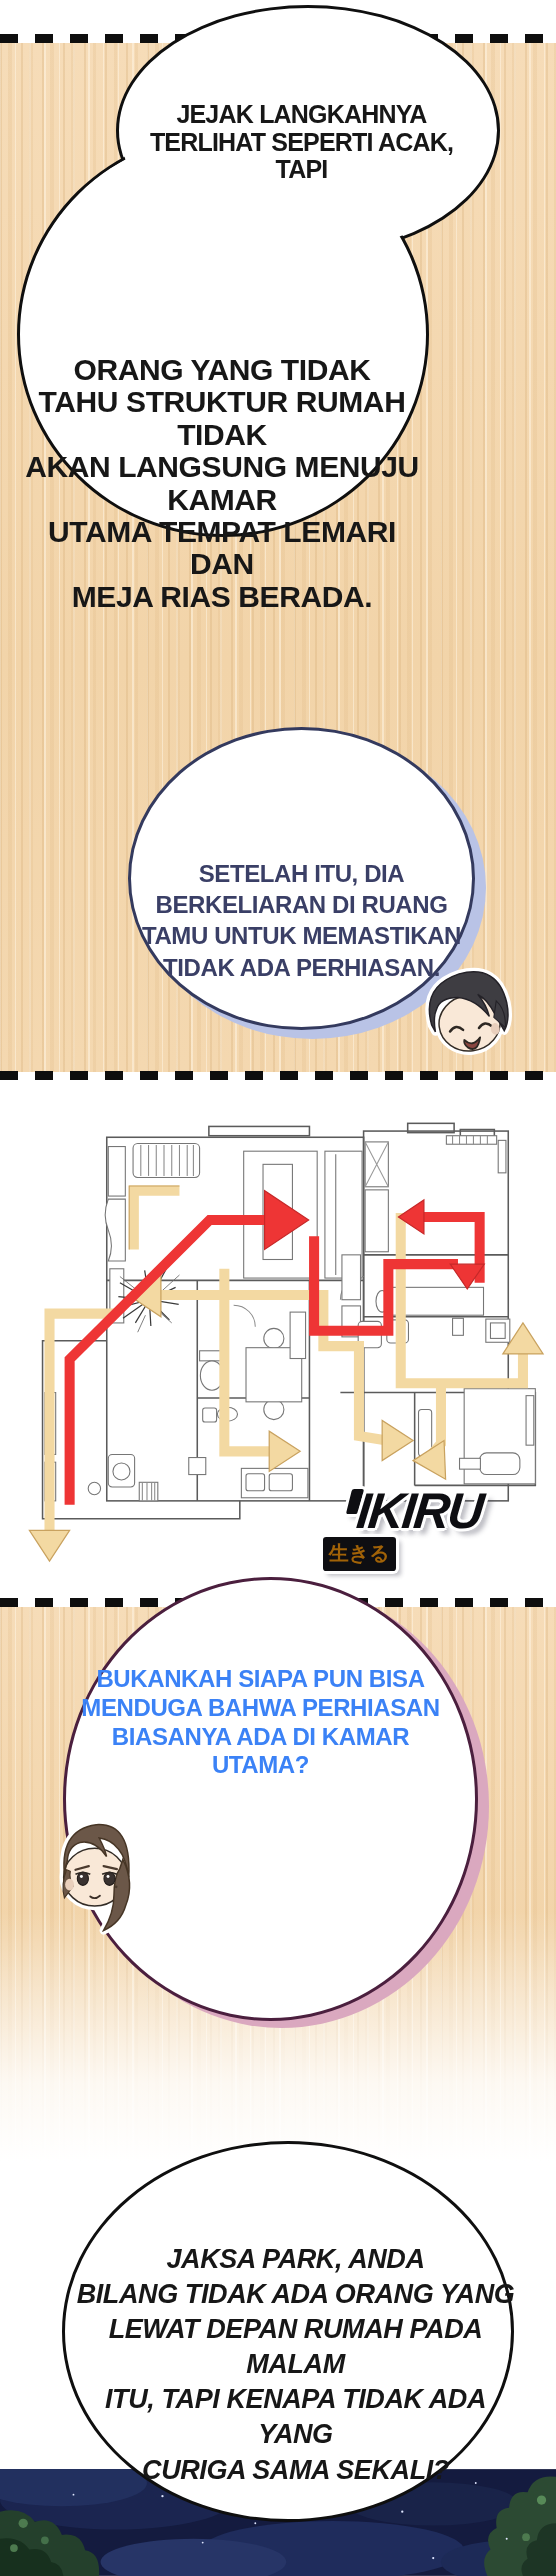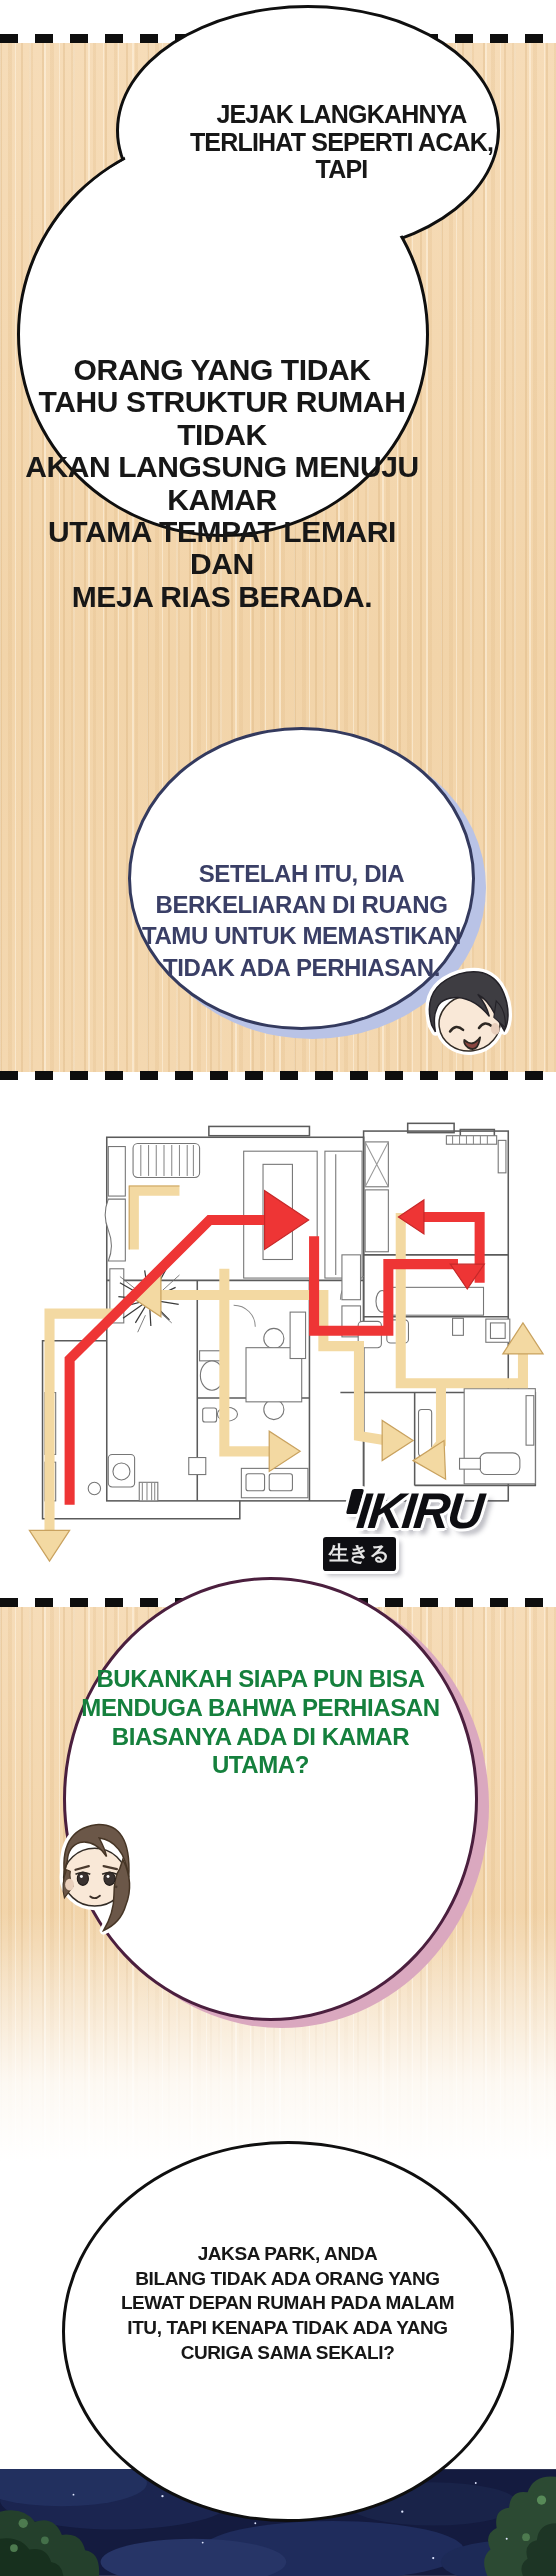--- a/index.html
+++ b/index.html
@@ -32,42 +32,42 @@
   }
   
   .bubble{position:absolute;border-radius:50%;box-sizing:border-box;background:#fff;}
   .b-outline{border:3.9px solid #0f0f0f;z-index:3;}
   .b-inner{background:#fff;border:none;z-index:4;}
   .b-shadow{z-index:3;}
   .bubble-text{
     position:absolute;z-index:6;text-align:center;white-space:pre-line;
     font-weight:bold;color:#171717;
   }
-  .t1{left:108px;top:101px;width:387px;font-size:25px;line-height:1.1;letter-spacing:-0.8px;padding-left:40px;}
+  .t1{left:108px;top:101px;width:387px;font-size:25px;line-height:1.1;letter-spacing:-0.8px;}
   .t2{left:21px;top:354px;width:402px;font-size:30px;line-height:1.08;letter-spacing:-0.4px;}
   .t3{left:116px;top:814px;width:371px;font-size:24px;line-height:1.3;letter-spacing:-0.4px;color:#3a3f66;margin-top:44px;}
-  .t4{left:67px;top:1665px;width:387px;font-size:24px;line-height:1.2;letter-spacing:-0.4px;color:#15803d;}
-  .t5{left:63px;top:2242px;width:449px;font-size:19px;line-height:1.3;letter-spacing:-0.4px;}
+  .t4{left:67px;top:1665px;width:387px;font-size:24px;line-height:1.2;letter-spacing:-0.4px;color:#3b82f6;}
+  .t5{left:71px;top:2242px;width:449px;font-size:27px;line-height:1.3;letter-spacing:-0.4px;font-style:italic;}
   
   .face{position:absolute;z-index:7;}
   
   .ikiru{position:absolute;left:321px;top:1487px;width:236px;height:85px;z-index:5;}
   .ikiru-brand{
     position:absolute;left:36px;top:-4.6px;
     font-size:50px;font-weight:bold;font-style:italic;letter-spacing:-2.3px;color:#0e0e12;
     transform:skewX(-6deg);
     text-shadow:3.1px 0 #fff,-3.1px 0 #fff,0 3.1px #fff,0 -3.1px #fff,2.3px 2.3px #fff,-2.3px -2.3px #fff,2.3px -2.3px #fff,-2.3px 2.3px #fff,6.2px 6.2px 5.4px rgba(50,50,70,.35);
   }
   .ikiru-mark{
     position:absolute;left:28px;top:1.5px;width:11.6px;height:25px;border-radius:2.3px;
     background:#0e0e12;transform:skewX(-14deg);
     box-shadow:0 0 0 3.1px #fff,4.6px 4.6px 4.6px rgba(50,50,70,.3);
   }
   .ikiru-kanji{
-    position:absolute;left:1.5px;top:50px;background:#0e0e12;color:#e5e5e5;
+    position:absolute;left:1.5px;top:50px;background:#0e0e12;color:#a16207;
     font-size:20px;font-weight:bold;padding:3.1px 6.2px 3.9px;border-radius:3.1px;
     box-shadow:0 0 0 3.1px #fff,4.6px 4.6px 4.6px rgba(50,50,70,.3);
   }
   svg{display:block;}
   .abs{position:absolute;}
 </style>
 </head>
 <body>
 
 <div class="page">

